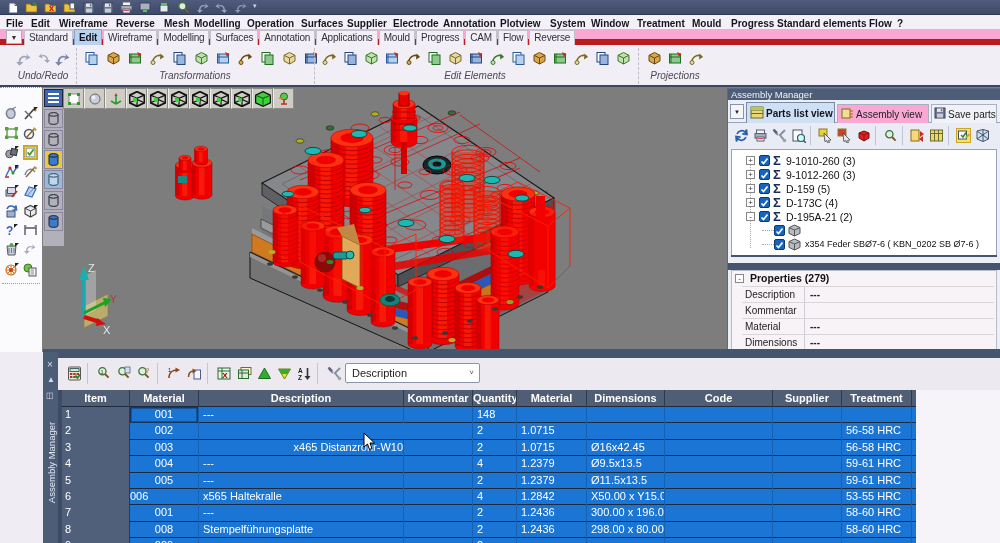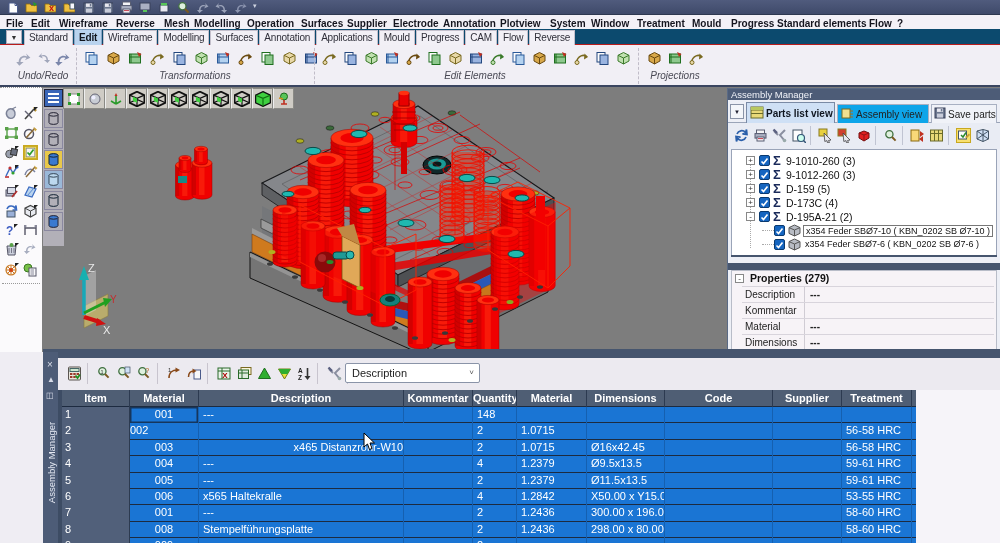--- a/index.html
+++ b/index.html
@@ -113,21 +113,21 @@
       <span class="abs nw" style="left:500px;top:3px;font-size:10px;font-weight:bold;color:#14141e;">Plotview</span>
       <span class="abs nw" style="left:550px;top:3px;font-size:10px;font-weight:bold;color:#14141e;">System</span>
       <span class="abs nw" style="left:591px;top:3px;font-size:10px;font-weight:bold;color:#14141e;">Window</span>
       <span class="abs nw" style="left:637px;top:3px;font-size:10px;font-weight:bold;color:#14141e;">Treatment</span>
       <span class="abs nw" style="left:692px;top:3px;font-size:10px;font-weight:bold;color:#14141e;">Mould</span>
       <span class="abs nw" style="left:731px;top:3px;font-size:10px;font-weight:bold;color:#14141e;">Progress</span>
       <span class="abs nw" style="left:777px;top:3px;font-size:10px;font-weight:bold;color:#14141e;">Standard elements</span>
       <span class="abs nw" style="left:869px;top:3px;font-size:10px;font-weight:bold;color:#14141e;">Flow</span>
       <span class="abs nw" style="left:897px;top:3px;font-size:10px;font-weight:bold;color:#14141e;">?</span>
     </div>
-    <div class="abs" style="left:0;top:29px;width:1000px;height:16px;background:#0c4a6e;border-bottom:1px solid #b91c1c;">
+    <div class="abs" style="left:0;top:29px;width:1000px;height:16px;background:#f9a8d4;border-bottom:6px solid #b91c1c;">
       <div class="abs" style="left:6px;top:1px;width:16px;height:14px;border:1px solid #b0acba;background:#f6f4f8;color:#333;font-size:7px;text-align:center;line-height:13px;">▼</div>
       <div class="abs" style="left:24px;top:0;height:16px;display:flex;gap:1px;">
         <div style="height:15px;margin-top:1px;background:#f2f0f6;border:1px solid #c4c0cc;border-bottom:none;font-size:10px;letter-spacing:-0.2px;color:#30303a;line-height:14px;padding:0 4px;">Standard</div>
         <div style="height:16px;background:#b9d3ee;border:1px solid #8aa6c6;border-bottom:none;font-size:10px;letter-spacing:-0.2px;font-weight:bold;color:#10141c;line-height:15px;padding:0 4px;">Edit</div>
         <div style="height:15px;margin-top:1px;background:#f2f0f6;border:1px solid #c4c0cc;border-bottom:none;font-size:10px;letter-spacing:-0.2px;color:#30303a;line-height:14px;padding:0 4px;">Wireframe</div>
         <div style="height:15px;margin-top:1px;background:#f2f0f6;border:1px solid #c4c0cc;border-bottom:none;font-size:10px;letter-spacing:-0.2px;color:#30303a;line-height:14px;padding:0 4px;">Modelling</div>
         <div style="height:15px;margin-top:1px;background:#f2f0f6;border:1px solid #c4c0cc;border-bottom:none;font-size:10px;letter-spacing:-0.2px;color:#30303a;line-height:14px;padding:0 4px;">Surfaces</div>
         <div style="height:15px;margin-top:1px;background:#f2f0f6;border:1px solid #c4c0cc;border-bottom:none;font-size:10px;letter-spacing:-0.2px;color:#30303a;line-height:14px;padding:0 4px;">Annotation</div>
         <div style="height:15px;margin-top:1px;background:#f2f0f6;border:1px solid #c4c0cc;border-bottom:none;font-size:10px;letter-spacing:-0.2px;color:#30303a;line-height:14px;padding:0 4px;">Applications</div>
         <div style="height:15px;margin-top:1px;background:#f2f0f6;border:1px solid #c4c0cc;border-bottom:none;font-size:10px;letter-spacing:-0.2px;color:#30303a;line-height:14px;padding:0 4px;">Mould</div>
@@ -1142,21 +1142,21 @@
         <div class="abs" style="left:2px;top:4px;width:14px;height:15px;border:1px solid #8a94a8;background:#f4f6fa;font-size:6px;text-align:center;line-height:14px;color:#223;">▼</div>
         <div class="abs nw" style="left:18px;top:2px;width:89px;height:21px;background:#cfe0f5;border:1px solid #7a8aa5;border-bottom:none;font-size:10px;font-weight:bold;color:#101620;overflow:hidden;">
           <span class="abs" style="left:3px;top:3px;"><svg width="14" height="13" viewBox="0 0 14 13" style="">
               <rect x="1" y="1" width="12" height="11" fill="#e8d878" stroke="#6a6a2a"></rect>
               <line x1="1" y1="4" x2="13" y2="4" stroke="#6a6a2a"></line>
               <line x1="1" y1="7.5" x2="13" y2="7.5" stroke="#6a6a2a"></line>
               <rect x="1" y="1" width="12" height="3" fill="#b8c860"></rect>
             </svg></span>
           <span class="abs" style="left:19px;top:5px;">Parts list view</span>
         </div>
-        <div class="abs nw" style="left:109px;top:4px;width:92px;height:19px;background:#0ea5e9;border:1px solid #a8b0c2;border-bottom:none;font-size:10px;color:#222;overflow:hidden;">
+        <div class="abs nw" style="left:109px;top:4px;width:92px;height:19px;background:#f9a8d4;border:1px solid #a8b0c2;border-bottom:none;font-size:10px;color:#222;overflow:hidden;">
           <span class="abs" style="left:3px;top:2px;"><svg width="13" height="13" viewBox="0 0 13 13" style="">
               <rect x="1" y="2" width="8" height="9" fill="#f0e090" stroke="#7a6a20"></rect>
               <path d="M9 4 L12 4 M9 7 L12 7 M9 10 L12 10" stroke="#b06a10"></path>
             </svg></span>
           <span class="abs" style="left:18px;top:4px;">Assembly view</span>
         </div>
         <div class="abs nw" style="left:203px;top:4px;width:66px;height:19px;background:#f0f2f8;border:1px solid #a8b0c2;border-bottom:none;font-size:10px;color:#222;overflow:hidden;">
           <span class="abs" style="left:2px;top:2px;"><svg width="12" height="12" viewBox="0 0 12 12" style="">
               <rect x="1" y="1" width="10" height="10" fill="#6d7890" stroke="#39405a"></rect>
               <rect x="3" y="1.5" width="6" height="3.4" fill="#e8e8f0"></rect>
@@ -1300,21 +1300,20 @@
           <svg width="9" height="9" viewBox="0 0 9 9" style="display:block;margin:1px auto 0">
             <path d="M1.5 4.5 L3.5 6.5 L7.5 1.5" stroke="#fff" stroke-width="1.6" fill="none"></path>
           </svg>
         </div>
         <div class="abs ictn" style="left:56px;top:74px;width:13px;height:13px;">
           <svg width="13" height="13" viewBox="0 0 13 13" style="">
             <path d="M6.5 1 L12 3.6 L12 9.4 L6.5 12 L1 9.4 L1 3.6 Z" fill="#b8bcc4" stroke="#555"></path>
             <path d="M1 3.6 L6.5 6 L12 3.6 M6.5 6 L6.5 12" stroke="#555" fill="none"></path>
           </svg>
         </div>
-        <div class="abs nw" style="left:71px;top:75px;font-size:9px;color:#111;border:1px solid #777;padding:0 2px;">x354 Feder SBØ7-10 ( KBN_0202 SB Ø7-10 )</div>
         <div class="abs" style="left:30px;top:94px;width:12px;border-top:1px dotted #aaa;"></div>
         <div class="abs" style="left:42px;top:89px;width:11px;height:11px;background:#1565c0;border:1px solid #0a3a70;border-radius:2px;">
           <svg width="9" height="9" viewBox="0 0 9 9" style="display:block;margin:1px auto 0">
             <path d="M1.5 4.5 L3.5 6.5 L7.5 1.5" stroke="#fff" stroke-width="1.6" fill="none"></path>
           </svg>
         </div>
         <div class="abs ictn" style="left:56px;top:88px;width:13px;height:13px;">
           <svg width="13" height="13" viewBox="0 0 13 13" style="">
             <path d="M6.5 1 L12 3.6 L12 9.4 L6.5 12 L1 9.4 L1 3.6 Z" fill="#b8bcc4" stroke="#555"></path>
             <path d="M1 3.6 L6.5 6 L12 3.6 M6.5 6 L6.5 12" stroke="#555" fill="none"></path>
@@ -1477,21 +1476,21 @@
           <div class="abs nw" style="left:342px;top:0;width:69px;height:16.4px;border-right:1px solid #1560b0;color:#fff;font-size:11px;line-height:15px;text-align:left;padding-left:4px;overflow:hidden;"></div>
           <div class="abs nw" style="left:411px;top:0;width:44px;height:16.4px;border-right:1px solid #1560b0;color:#fff;font-size:11px;line-height:15px;text-align:left;padding-left:4px;overflow:hidden;">148</div>
           <div class="abs nw" style="left:455px;top:0;width:70px;height:16.4px;border-right:1px solid #1560b0;color:#fff;font-size:11px;line-height:15px;text-align:left;padding-left:4px;overflow:hidden;"></div>
           <div class="abs nw" style="left:525px;top:0;width:78px;height:16.4px;border-right:1px solid #1560b0;color:#fff;font-size:11px;line-height:15px;text-align:left;padding-left:4px;overflow:hidden;"></div>
           <div class="abs nw" style="left:603px;top:0;width:108px;height:16.4px;border-right:1px solid #1560b0;color:#fff;font-size:11px;line-height:15px;text-align:left;padding-left:4px;overflow:hidden;"></div>
           <div class="abs nw" style="left:711px;top:0;width:69px;height:16.4px;border-right:1px solid #1560b0;color:#fff;font-size:11px;line-height:15px;text-align:left;padding-left:4px;overflow:hidden;"></div>
           <div class="abs nw" style="left:780px;top:0;width:70px;height:16.4px;border-right:1px solid #1560b0;color:#fff;font-size:11px;line-height:15px;text-align:left;padding-left:4px;overflow:hidden;"></div>
         </div>
         <div class="abs" style="left:0;top:33.4px;width:854px;height:16.4px;border-bottom:1px solid #1d2b40;">
           <div class="abs nw" style="left:0;top:0;width:68px;height:16.4px;background:#51607a;border-right:1px solid #2c3a50;color:#fff;font-size:11px;line-height:15px;padding-left:3px;overflow:hidden;">2</div>
-          <div class="abs nw" style="left:68px;top:0;width:69px;height:16.4px;border-right:1px solid #1560b0;color:#fff;font-size:11px;line-height:15px;overflow:hidden;">002</div>
+          <div class="abs nw" style="left:68px;top:0;width:69px;height:16.4px;border-right:1px solid #1560b0;color:#fff;font-size:11px;line-height:15px;text-align:center;overflow:hidden;">002</div>
           <div class="abs nw" style="left:342px;top:0;width:69px;height:16.4px;border-right:1px solid #1560b0;color:#fff;font-size:11px;line-height:15px;text-align:left;padding-left:4px;overflow:hidden;"></div>
           <div class="abs nw" style="left:411px;top:0;width:44px;height:16.4px;border-right:1px solid #1560b0;color:#fff;font-size:11px;line-height:15px;text-align:left;padding-left:4px;overflow:hidden;">2</div>
           <div class="abs nw" style="left:455px;top:0;width:70px;height:16.4px;border-right:1px solid #1560b0;color:#fff;font-size:11px;line-height:15px;text-align:left;padding-left:4px;overflow:hidden;">1.0715</div>
           <div class="abs nw" style="left:525px;top:0;width:78px;height:16.4px;border-right:1px solid #1560b0;color:#fff;font-size:11px;line-height:15px;text-align:left;padding-left:4px;overflow:hidden;"></div>
           <div class="abs nw" style="left:603px;top:0;width:108px;height:16.4px;border-right:1px solid #1560b0;color:#fff;font-size:11px;line-height:15px;text-align:left;padding-left:4px;overflow:hidden;"></div>
           <div class="abs nw" style="left:711px;top:0;width:69px;height:16.4px;border-right:1px solid #1560b0;color:#fff;font-size:11px;line-height:15px;text-align:left;padding-left:4px;overflow:hidden;"></div>
           <div class="abs nw" style="left:780px;top:0;width:70px;height:16.4px;border-right:1px solid #1560b0;color:#fff;font-size:11px;line-height:15px;text-align:left;padding-left:4px;overflow:hidden;">56-58 HRC</div>
         </div>
         <div class="abs" style="left:0;top:49.8px;width:854px;height:16.4px;border-bottom:1px solid #1d2b40;">
           <div class="abs nw" style="left:0;top:0;width:68px;height:16.4px;background:#51607a;border-right:1px solid #2c3a50;color:#fff;font-size:11px;line-height:15px;padding-left:3px;overflow:hidden;">3</div>
@@ -1524,21 +1523,21 @@
           <div class="abs nw" style="left:342px;top:0;width:69px;height:16.4px;border-right:1px solid #1560b0;color:#fff;font-size:11px;line-height:15px;text-align:left;padding-left:4px;overflow:hidden;"></div>
           <div class="abs nw" style="left:411px;top:0;width:44px;height:16.4px;border-right:1px solid #1560b0;color:#fff;font-size:11px;line-height:15px;text-align:left;padding-left:4px;overflow:hidden;">2</div>
           <div class="abs nw" style="left:455px;top:0;width:70px;height:16.4px;border-right:1px solid #1560b0;color:#fff;font-size:11px;line-height:15px;text-align:left;padding-left:4px;overflow:hidden;">1.2379</div>
           <div class="abs nw" style="left:525px;top:0;width:78px;height:16.4px;border-right:1px solid #1560b0;color:#fff;font-size:11px;line-height:15px;text-align:left;padding-left:4px;overflow:hidden;">Ø11.5x13.5</div>
           <div class="abs nw" style="left:603px;top:0;width:108px;height:16.4px;border-right:1px solid #1560b0;color:#fff;font-size:11px;line-height:15px;text-align:left;padding-left:4px;overflow:hidden;"></div>
           <div class="abs nw" style="left:711px;top:0;width:69px;height:16.4px;border-right:1px solid #1560b0;color:#fff;font-size:11px;line-height:15px;text-align:left;padding-left:4px;overflow:hidden;"></div>
           <div class="abs nw" style="left:780px;top:0;width:70px;height:16.4px;border-right:1px solid #1560b0;color:#fff;font-size:11px;line-height:15px;text-align:left;padding-left:4px;overflow:hidden;">59-61 HRC</div>
         </div>
         <div class="abs" style="left:0;top:99.0px;width:854px;height:16.4px;border-bottom:1px solid #1d2b40;">
           <div class="abs nw" style="left:0;top:0;width:68px;height:16.4px;background:#51607a;border-right:1px solid #2c3a50;color:#fff;font-size:11px;line-height:15px;padding-left:3px;overflow:hidden;">6</div>
-          <div class="abs nw" style="left:68px;top:0;width:69px;height:16.4px;border-right:1px solid #1560b0;color:#fff;font-size:11px;line-height:15px;text-align:center;overflow:hidden;">006</div>
+          <div class="abs nw" style="left:68px;top:0;width:69px;height:16.4px;border-right:1px solid #1560b0;color:#fff;font-size:11px;line-height:15px;text-align:left;overflow:hidden;">006</div>
           <div class="abs nw" style="left:137px;top:0;width:205px;height:16.4px;border-right:1px solid #1560b0;color:#fff;font-size:11px;line-height:15px;text-align:left;padding-left:4px;overflow:hidden;">x565 Haltekralle</div>
           <div class="abs nw" style="left:342px;top:0;width:69px;height:16.4px;border-right:1px solid #1560b0;color:#fff;font-size:11px;line-height:15px;text-align:left;padding-left:4px;overflow:hidden;"></div>
           <div class="abs nw" style="left:411px;top:0;width:44px;height:16.4px;border-right:1px solid #1560b0;color:#fff;font-size:11px;line-height:15px;text-align:left;padding-left:4px;overflow:hidden;">4</div>
           <div class="abs nw" style="left:455px;top:0;width:70px;height:16.4px;border-right:1px solid #1560b0;color:#fff;font-size:11px;line-height:15px;text-align:left;padding-left:4px;overflow:hidden;">1.2842</div>
           <div class="abs nw" style="left:525px;top:0;width:78px;height:16.4px;border-right:1px solid #1560b0;color:#fff;font-size:11px;line-height:15px;text-align:left;padding-left:4px;overflow:hidden;">X50.00 x Y15.00 x</div>
           <div class="abs nw" style="left:603px;top:0;width:108px;height:16.4px;border-right:1px solid #1560b0;color:#fff;font-size:11px;line-height:15px;text-align:left;padding-left:4px;overflow:hidden;"></div>
           <div class="abs nw" style="left:711px;top:0;width:69px;height:16.4px;border-right:1px solid #1560b0;color:#fff;font-size:11px;line-height:15px;text-align:left;padding-left:4px;overflow:hidden;"></div>
           <div class="abs nw" style="left:780px;top:0;width:70px;height:16.4px;border-right:1px solid #1560b0;color:#fff;font-size:11px;line-height:15px;text-align:left;padding-left:4px;overflow:hidden;">53-55 HRC</div>
         </div>
         <div class="abs" style="left:0;top:115.4px;width:854px;height:16.4px;border-bottom:1px solid #1d2b40;">

